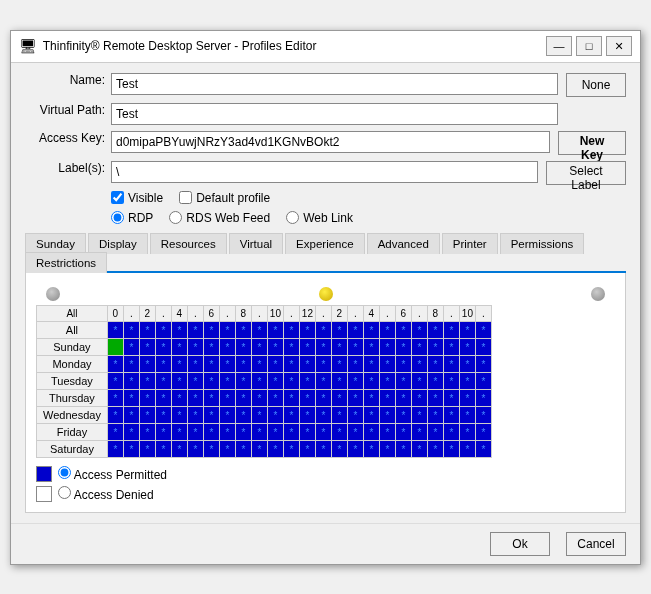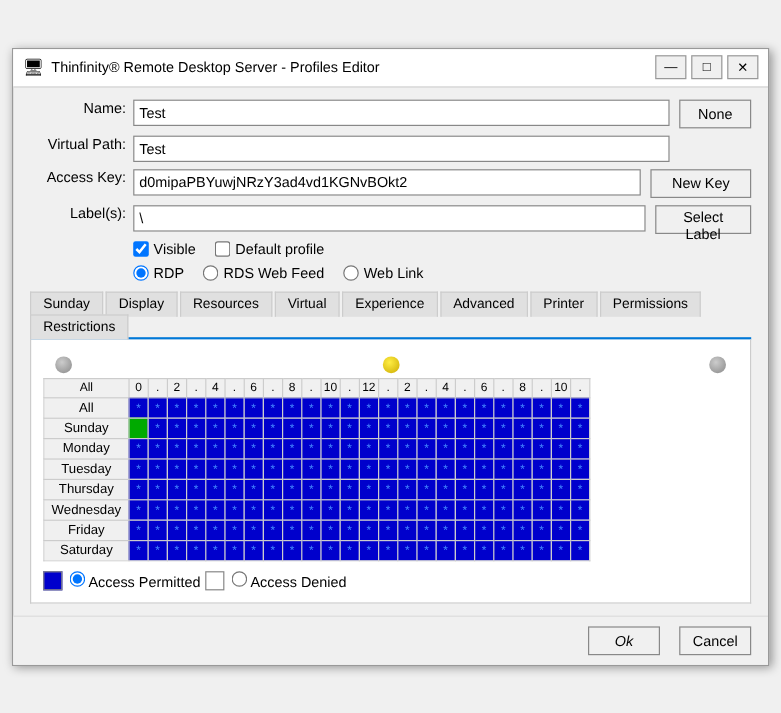--- a/index.html
+++ b/index.html
@@ -179,21 +179,21 @@
     }
     .header-hour {
       font-size: 10px;
       background: #f0f0f0;
       padding: 1px 2px;
       width: 16px;
     }
 
     .legend {
       display: flex;
-      flex-direction: row;
+      flex-direction: column;
       gap: 4px;
       margin-top: 8px;
     }
     .legend-item {
       display: flex;
       align-items: center;
       gap: 6px;
     }
     .legend-box {
       width: 16px;
@@ -211,21 +211,20 @@
     .bottom-buttons {
       display: flex;
       justify-content: flex-end;
       padding: 8px 14px;
       gap: 8px;
       border-top: 1px solid #ddd;
       background: #f0f0f0;
     }
     .btn-ok {
       min-width: 60px;
-      font-style: italic;
     }
     .btn-cancel {
       min-width: 60px;
     }
 
     .slider-row {
       display: flex;
       align-items: center;
       justify-content: space-between;
       padding: 4px 10px;
@@ -269,21 +268,21 @@
 
     <div class="form-row">
       <span class="form-label">Virtual Path:</span>
       <input class="form-input" type="text" value="Test" style="">
       <div style="width:68px; flex-shrink:0;"></div>
     </div>
 
     <div class="form-row">
       <span class="form-label">Access Key:</span>
       <input class="form-input" type="text" value="d0mipaPBYuwjNRzY3ad4vd1KGNvBOkt2" style="">
-      <button class="btn" style="width:84px;">New Key</button>
+      <button class="btn" style="width:68px;font-weight:bold;">New Key</button>
     </div>
 
     <div class="form-row">
       <span class="form-label">Label(s):</span>
       <input class="form-input" type="text" value="\" style="">
       <button class="btn" style="width:80px;">Select Label</button>
     </div>
 
     <div class="checkboxes-row">
       <label>

